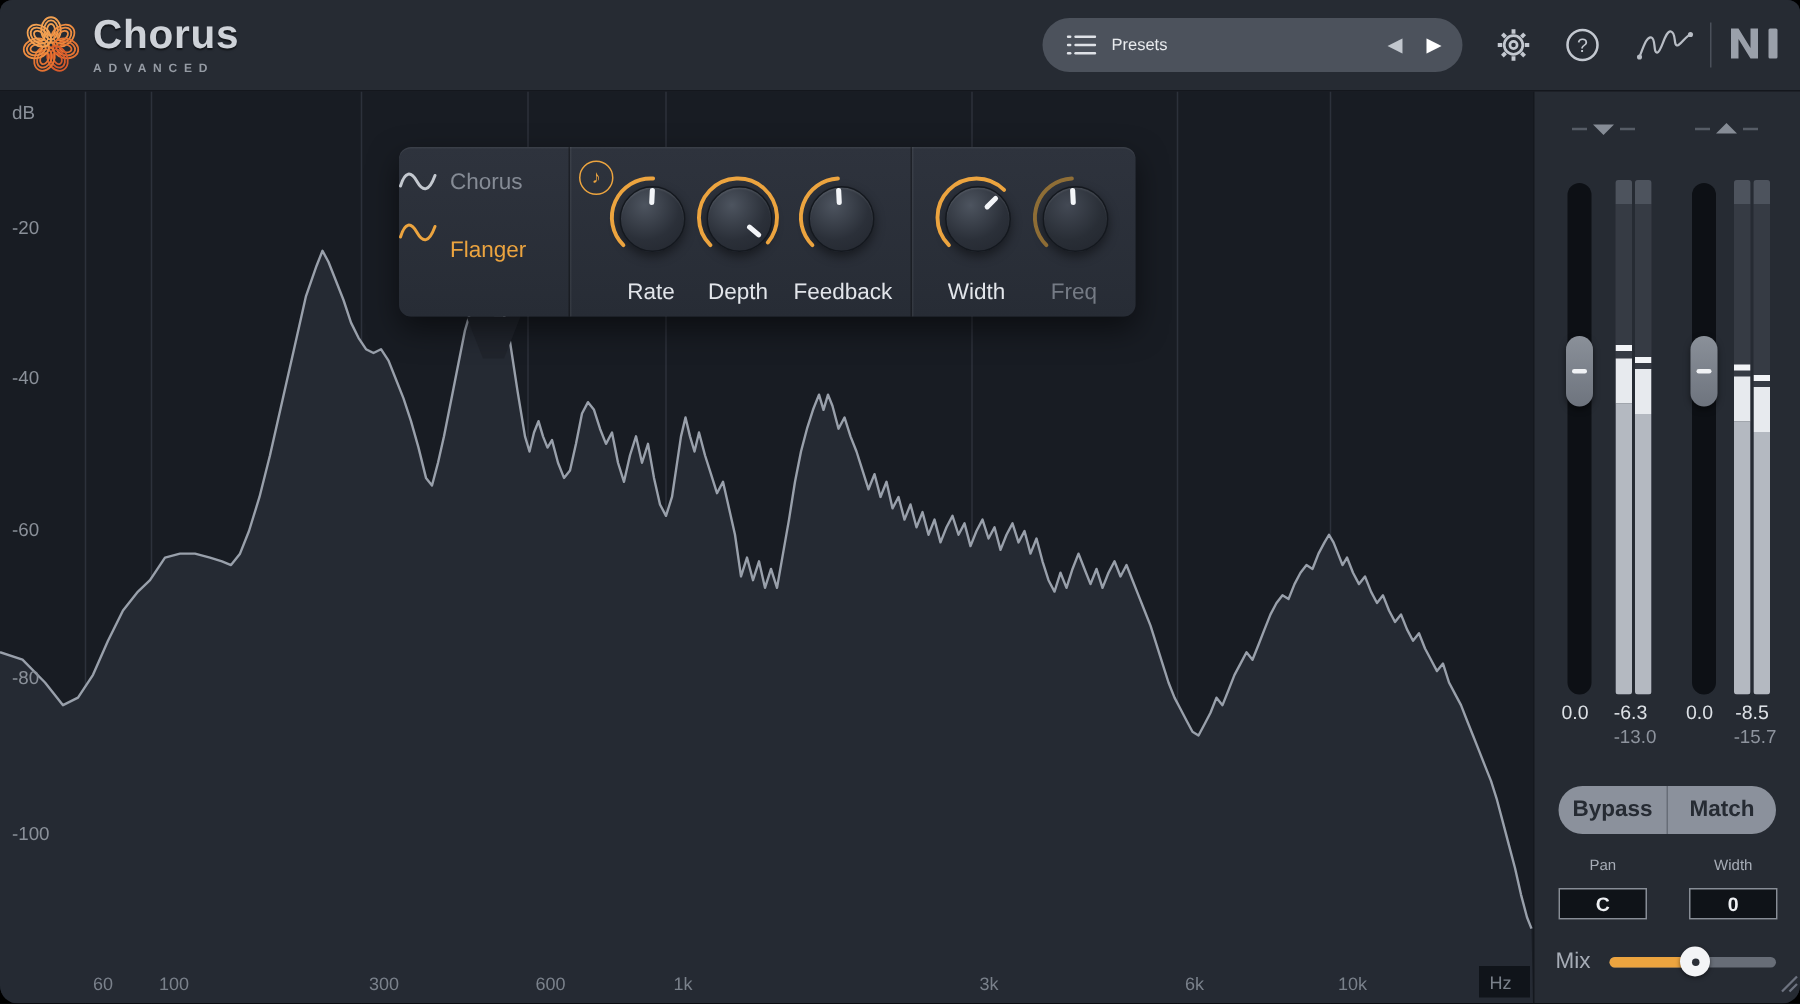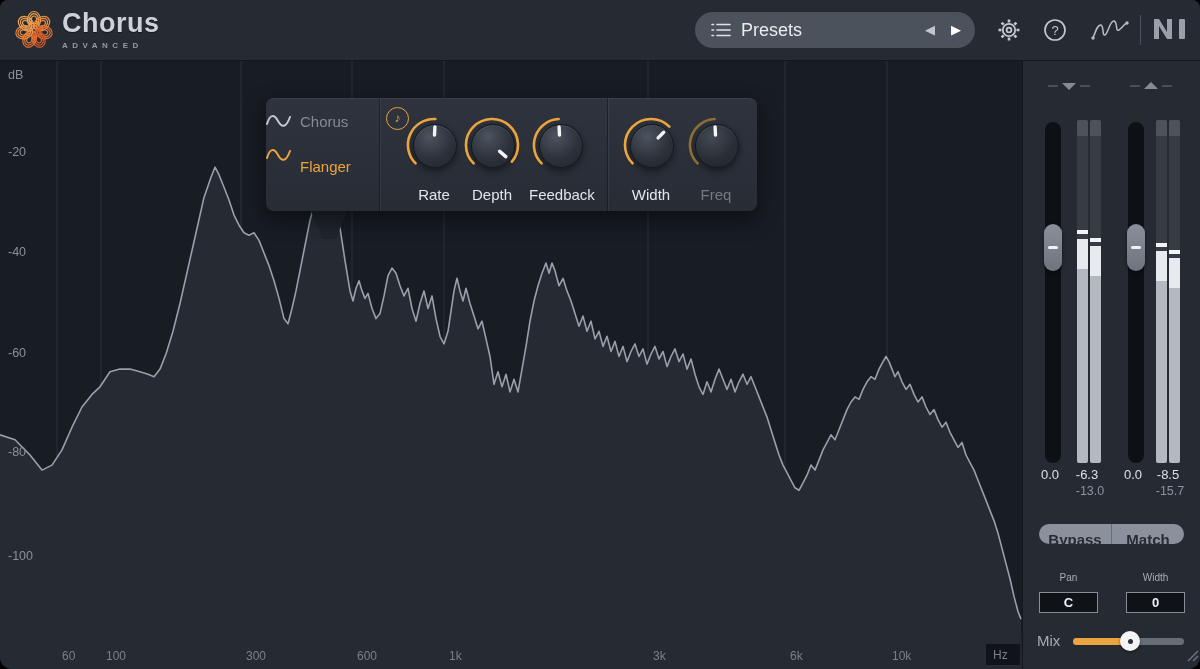--- a/index.html
+++ b/index.html
@@ -5,21 +5,21 @@
   html,body{margin:0;padding:0;background:#000;font-family:"Liberation Sans",sans-serif;-webkit-font-smoothing:antialiased;}
   .window{position:relative;width:1200px;height:669px;background:#181c23;border-radius:8px 8px 12px 12px;overflow:hidden;}
 
   
   .topbar{position:absolute;left:0;top:0;width:1200px;height:60px;background:#262b33;border-bottom:1px solid #14171d;z-index:30;}
   .logo{position:absolute;left:12px;top:8px;width:44px;height:44px;}
   .brand{position:absolute;left:62px;top:9px;}
   .brand-name{font-size:27px;font-weight:700;color:#ced2d8;letter-spacing:.5px;line-height:28px;text-shadow:0 1px 1px rgba(0,0,0,.5);}
   .brand-sub{font-size:8px;letter-spacing:4.5px;color:#959ba4;margin-top:4px;font-weight:700;}
   .presets{position:absolute;left:695px;top:12px;width:280px;height:36px;background:#4c525c;border-radius:18px;display:flex;align-items:center;cursor:pointer;}
-  .presets .plabel{color:#e9ebee;font-size:18px;margin-left:10px;flex:1;}
+  .presets .plabel{color:#e9ebee;font-size:11px;margin-left:10px;flex:1;}
   .presets .arrow{font-size:13px;padding:0 8px;line-height:36px;}
   .arrow-prev{color:#c2c7ce;}
   .arrow-next{color:#fff;margin-right:6px;}
   .list-icon{margin-left:16px;}
   .tb-icon{position:absolute;top:18px;cursor:pointer;}
   .tb-divider{position:absolute;left:1140px;top:15px;width:1px;height:30px;background:#4a505a;}
 
   
   .spectrum{position:absolute;left:0;top:60px;width:1022px;height:609px;}
   svg text{font-family:"Liberation Sans",sans-serif;}
@@ -55,21 +55,21 @@
   .fader{position:absolute;top:62px;width:16px;height:341px;background:#0d1015;border-radius:8px;cursor:pointer;}
   .fthumb{position:absolute;left:-1px;width:18px;height:47px;border-radius:9px;background:linear-gradient(#8a9099,#6e747e);box-shadow:0 2px 4px rgba(0,0,0,.5);}
   .fline{position:absolute;left:4px;top:22px;width:10px;height:3px;background:#f0f2f5;border-radius:1.5px;}
   .mbar{position:absolute;top:60px;width:11px;height:343px;background:#363b44;border-radius:2px;overflow:hidden;}
   .mbar .cap{position:absolute;left:0;top:0;width:100%;height:16px;background:#4d535d;}
   .mbar .peak{position:absolute;left:0;width:100%;height:4px;background:#f2f4f7;}
   .mbar .bright{position:absolute;left:0;width:100%;background:#e7eaee;}
   .mbar .mbody{position:absolute;left:0;width:100%;bottom:0;background:#b4b9c1;}
   .readout{position:absolute;text-align:center;font-size:13px;color:#dde1e6;}
   .readout.sub{color:#8d939d;font-size:12.5px;}
-  .pillbtns{position:absolute;left:16px;top:464px;width:145px;height:20px;background:#8b919c;border-radius:16px;display:flex;overflow:hidden;}
+  .pillbtns{position:absolute;left:16px;top:464px;width:145px;height:32px;background:#8b919c;border-radius:16px;display:flex;overflow:hidden;}
   .pillbtns .pbtn{flex:1;text-align:center;line-height:32px;color:#262b33;font-size:15px;font-weight:700;cursor:pointer;}
   .pillbtns .pbtn+ .pbtn{border-left:1px solid rgba(38,43,51,.35);}
   .ctl-label{position:absolute;top:512px;width:59px;text-align:center;color:#a6acb6;font-size:10px;}
   .ctl-box{position:absolute;top:532px;width:57px;height:19px;background:#0f1318;border:1px solid #878d96;color:#eef0f3;font-size:13px;font-weight:700;text-align:center;line-height:19px;cursor:text;}
   .mix-label{position:absolute;left:14px;top:572px;color:#a6acb6;font-size:15px;}
   .mix-track{position:absolute;left:50px;top:578px;width:111px;height:7px;background:#676d77;border-radius:4px;cursor:pointer;}
   .mix-fill{position:absolute;left:0;top:0;height:7px;background:#eca43f;border-radius:4px;}
   .mix-thumb{position:absolute;top:571px;width:20px;height:20px;border-radius:50%;background:#f3f4f6;box-shadow:0 1px 3px rgba(0,0,0,.5);cursor:pointer;}
   .mix-dot{position:absolute;left:8px;top:8px;width:5px;height:5px;border-radius:50%;background:#2b2f37;}
   .resize{position:absolute;left:162px;top:588px;}

